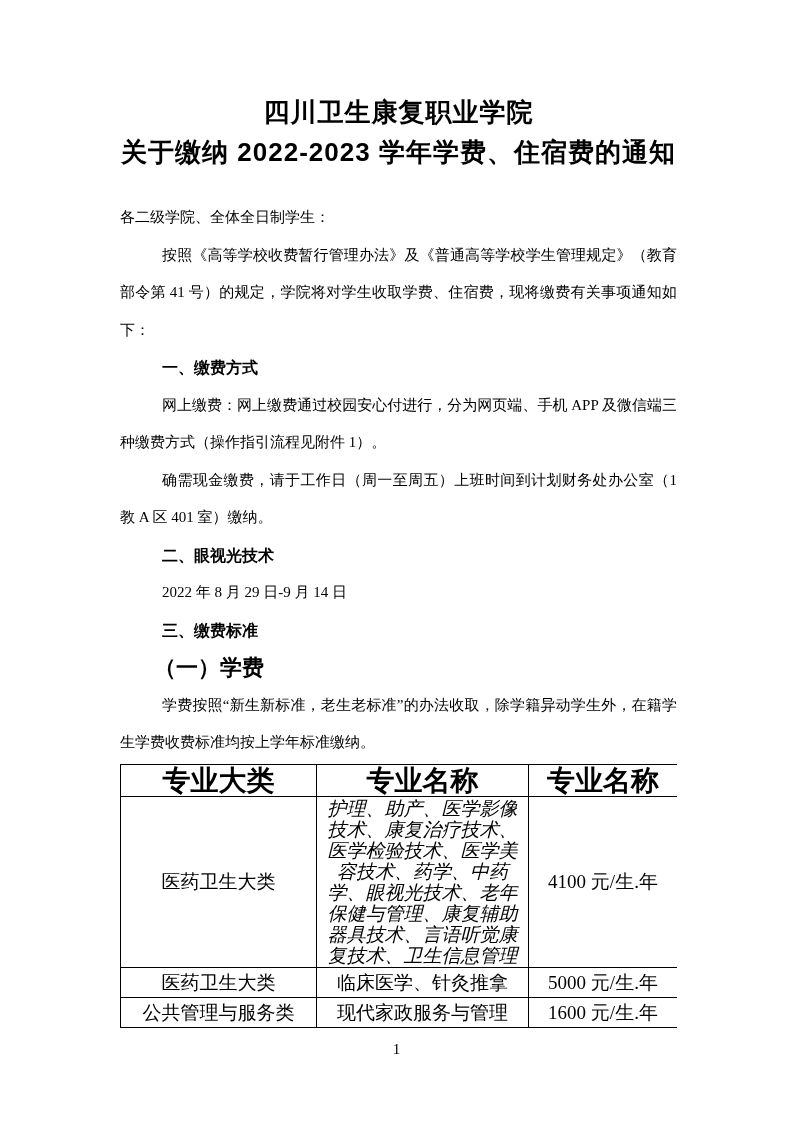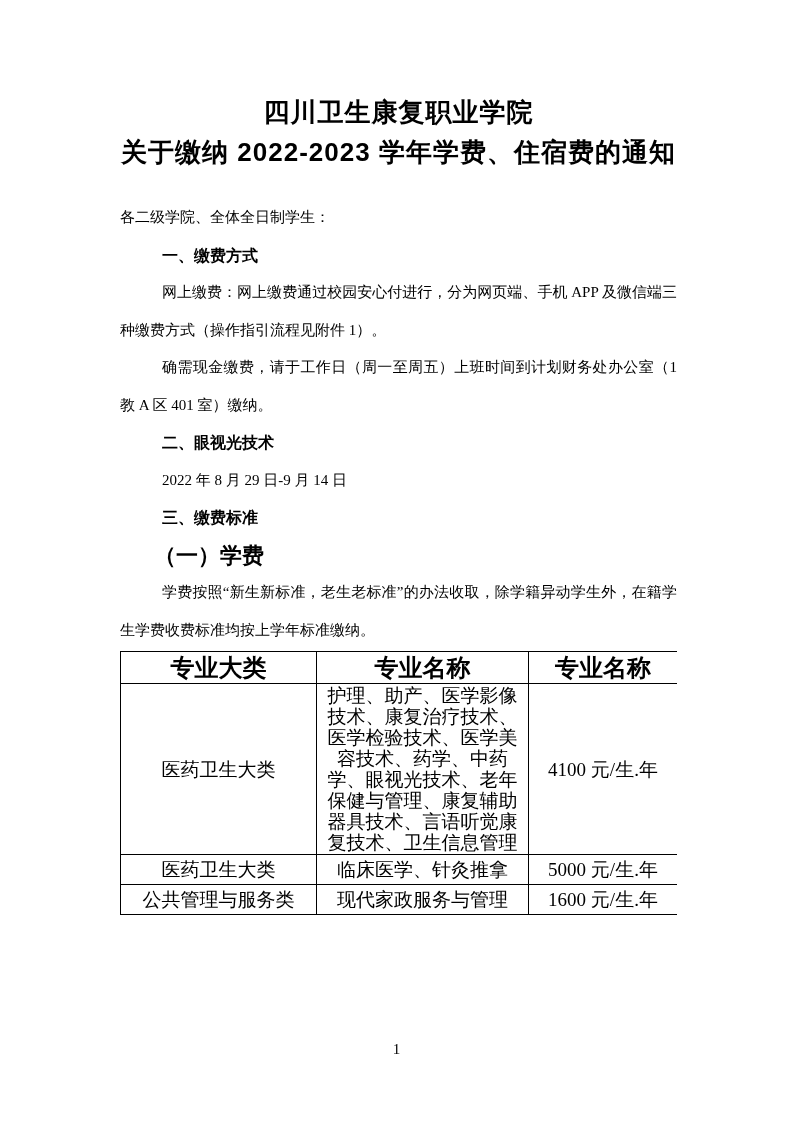--- a/index.html
+++ b/index.html
@@ -69,31 +69,32 @@
     text-align: center;
     vertical-align: middle;
     padding: 1px 5px;
     font-size: 19px;
     line-height: 21px;
     box-sizing: border-box;
   }
   table.fee-table th {
     font-family: "Liberation Sans", "DejaVu Sans", sans-serif;
     font-weight: 700;
-    font-size: 24px;
+    font-size: 28px;
     height: 32px;
   }
   tr.row-tall { height: 145px; }
   tr.row-short { height: 30px; }
   td.majors-cell {
     text-align: justify;
     text-align-last: center;
     -moz-text-align-last: center;
     text-justify: inter-ideograph;
     line-height: 20.7px;
+    font-style: italic;
   }
   .page-number {
     position: absolute;
     top: 1040px;
     left: 0;
     width: 793px;
     text-align: center;
     font-size: 15px;
     line-height: 18px;
     font-family: "Liberation Serif", "DejaVu Serif", serif;
@@ -103,20 +104,21 @@
 <body>
 
 <div class="page">
   <div class="content">
 
     <h1 class="doc-title first">四川卫生康复职业学院</h1>
     <h1 class="doc-title">关于缴纳 2022-2023 学年学费、住宿费的通知</h1>
 
     <p class="body-line first-para">各二级学院、全体全日制学生：</p>
 
+    <p class="body-line indent2">按照《高等学校收费暂行管理办法》及《普通高等学校学生管理规定》（教育部令第 41 号）的规定，学院将对学生收取学费、住宿费，现将缴费有关事项通知如下：</p>
 
     <h2 class="heading">一、缴费方式</h2>
     <p class="body-line indent2">网上缴费：网上缴费通过校园安心付进行，分为网页端、手机 APP 及微信端三种缴费方式（操作指引流程见附件 1）。</p>
     <p class="body-line indent2">确需现金缴费，请于工作日（周一至周五）上班时间到计划财务处办公室（1 教 A 区 401 室）缴纳。</p>
 
     <h2 class="heading">二、眼视光技术</h2>
     <p class="body-line indent2">2022 年 8 月 29 日-9 月 14 日</p>
 
     <h2 class="heading">三、缴费标准</h2>
     <h3 class="sub-heading">（一）学费</h3>

